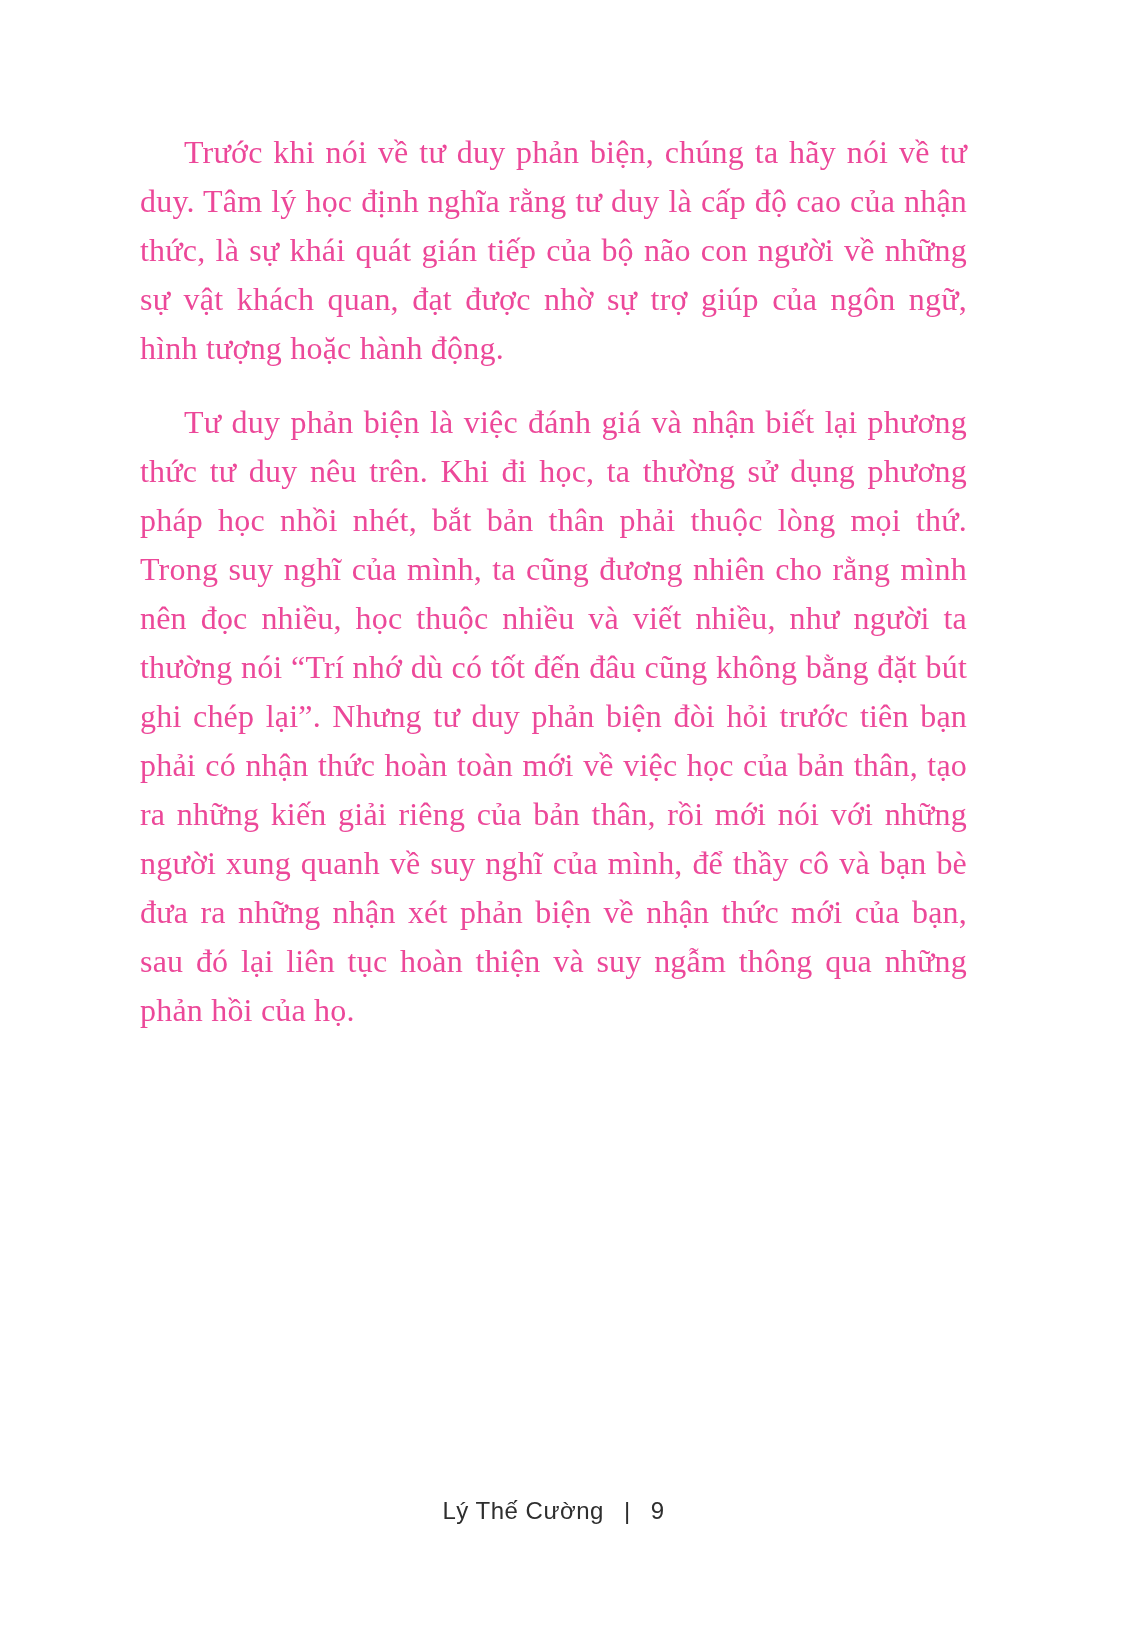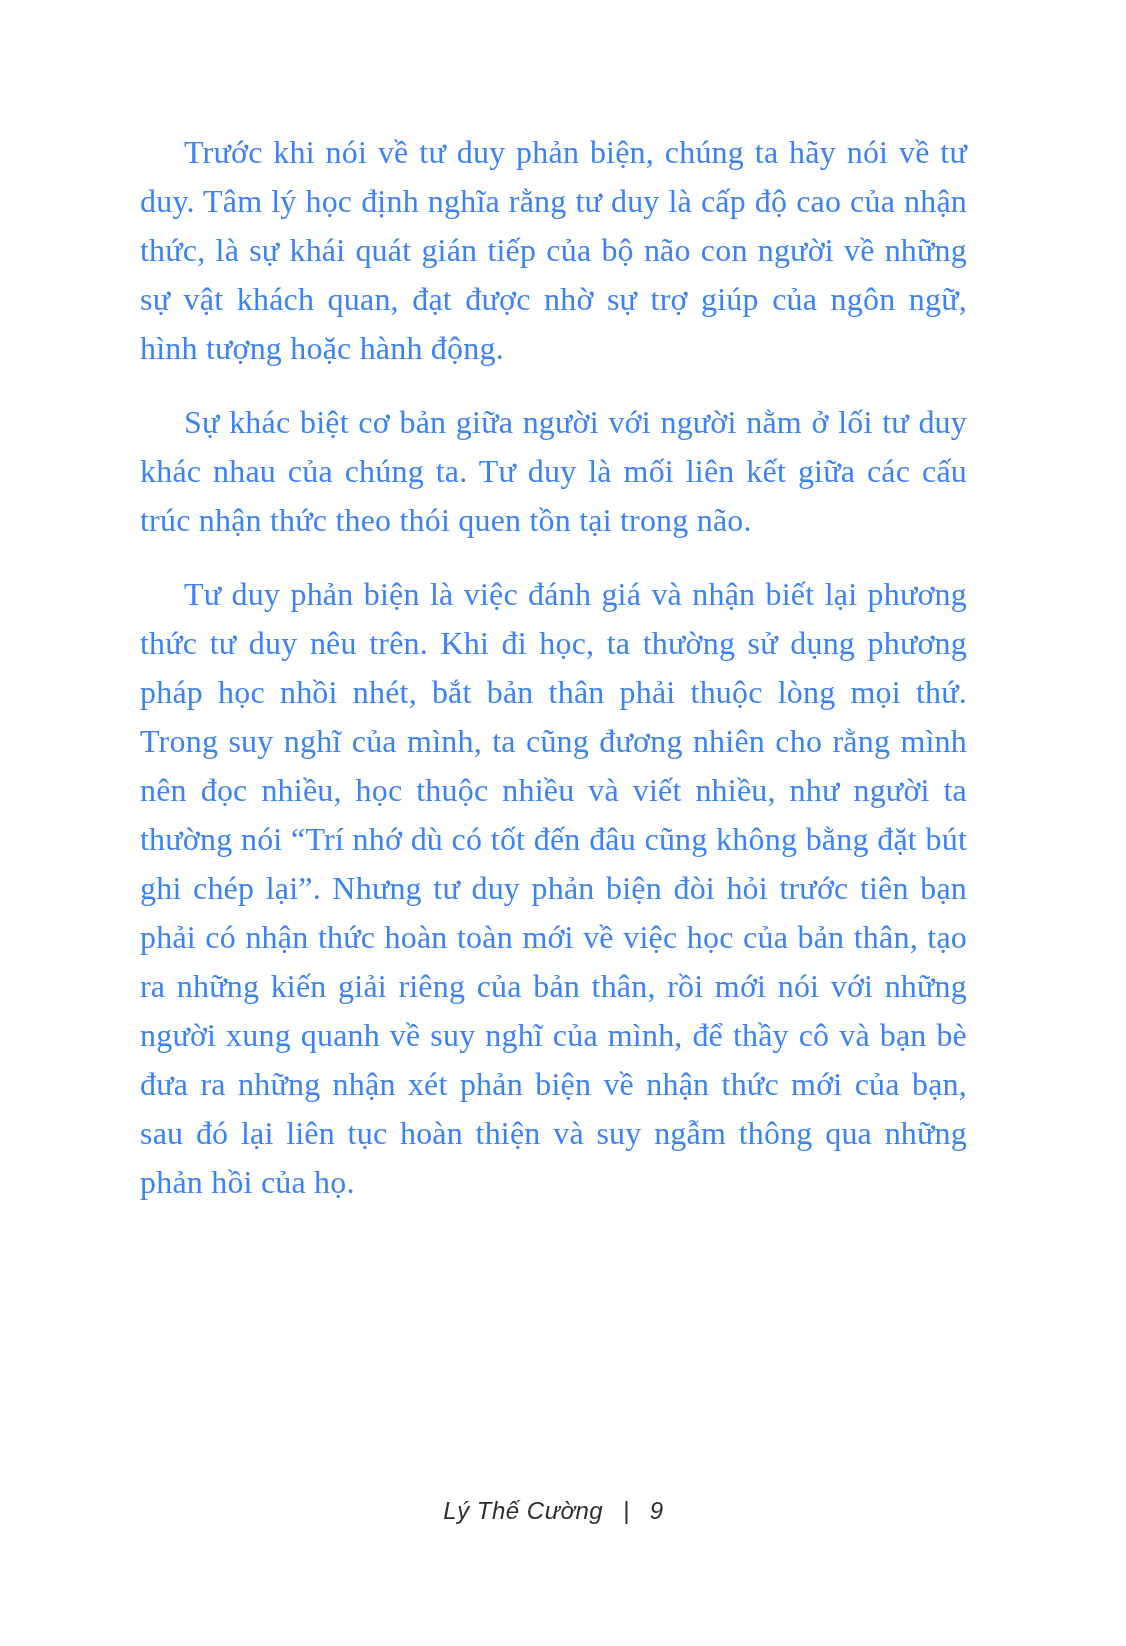--- a/index.html
+++ b/index.html
@@ -12,21 +12,21 @@
     height: 1646px;
     background: #ffffff;
     overflow: hidden;
     font-family: "Liberation Serif", serif;
   }
   .text-block {
     position: absolute;
     top: 128px;
     left: 140px;
     width: 827px;
-    color: #3b82f6;
+    color: #ec4899;
   }
   .text-block p {
     margin: 0 0 25px 0;
     font-size: 32px;
     line-height: 49px;
     text-align: justify;
     text-indent: 44px;
     letter-spacing: 0.2px;
   }
   .footer {
@@ -35,34 +35,32 @@
     left: 140px;
     width: 827px;
     display: flex;
     justify-content: center;
     align-items: baseline;
     gap: 16px;
     font-family: "Liberation Sans", sans-serif;
     font-size: 24px;
     color: #2e2e2e;
     letter-spacing: 0.5px;
-    font-style: italic;
   }
   .footer .sep {
     color: #2e2e2e;
     padding: 0 4px;
   }
 </style>
 </head>
 <body>
 
 <div class="page">
   <div class="text-block">
     <p>Trước khi nói về tư duy phản biện, chúng ta hãy nói về tư duy. Tâm lý học định nghĩa rằng tư duy là cấp độ cao của nhận thức, là sự khái quát gián tiếp của bộ não con người về những sự vật khách quan, đạt được nhờ sự trợ giúp của ngôn ngữ, hình tượng hoặc hành động.</p>
-    <p>Sự khác biệt cơ bản giữa người với người nằm ở lối tư duy khác nhau của chúng ta. Tư duy là mối liên kết giữa các cấu trúc nhận thức theo thói quen tồn tại trong não.</p>
     <p>Tư duy phản biện là việc đánh giá và nhận biết lại phương thức tư duy nêu trên. Khi đi học, ta thường sử dụng phương pháp học nhồi nhét, bắt bản thân phải thuộc lòng mọi thứ. Trong suy nghĩ của mình, ta cũng đương nhiên cho rằng mình nên đọc nhiều, học thuộc nhiều và viết nhiều, như người ta thường nói “Trí nhớ dù có tốt đến đâu cũng không bằng đặt bút ghi chép lại”. Nhưng tư duy phản biện đòi hỏi trước tiên bạn phải có nhận thức hoàn toàn mới về việc học của bản thân, tạo ra những kiến giải riêng của bản thân, rồi mới nói với những người xung quanh về suy nghĩ của mình, để thầy cô và bạn bè đưa ra những nhận xét phản biện về nhận thức mới của bạn, sau đó lại liên tục hoàn thiện và suy ngẫm thông qua những phản hồi của họ.</p>
   </div>
 
   <div class="footer">
     <span>Lý Thế Cường</span>
     <span class="sep">|</span>
     <span>9</span>
   </div>
 </div>
 

